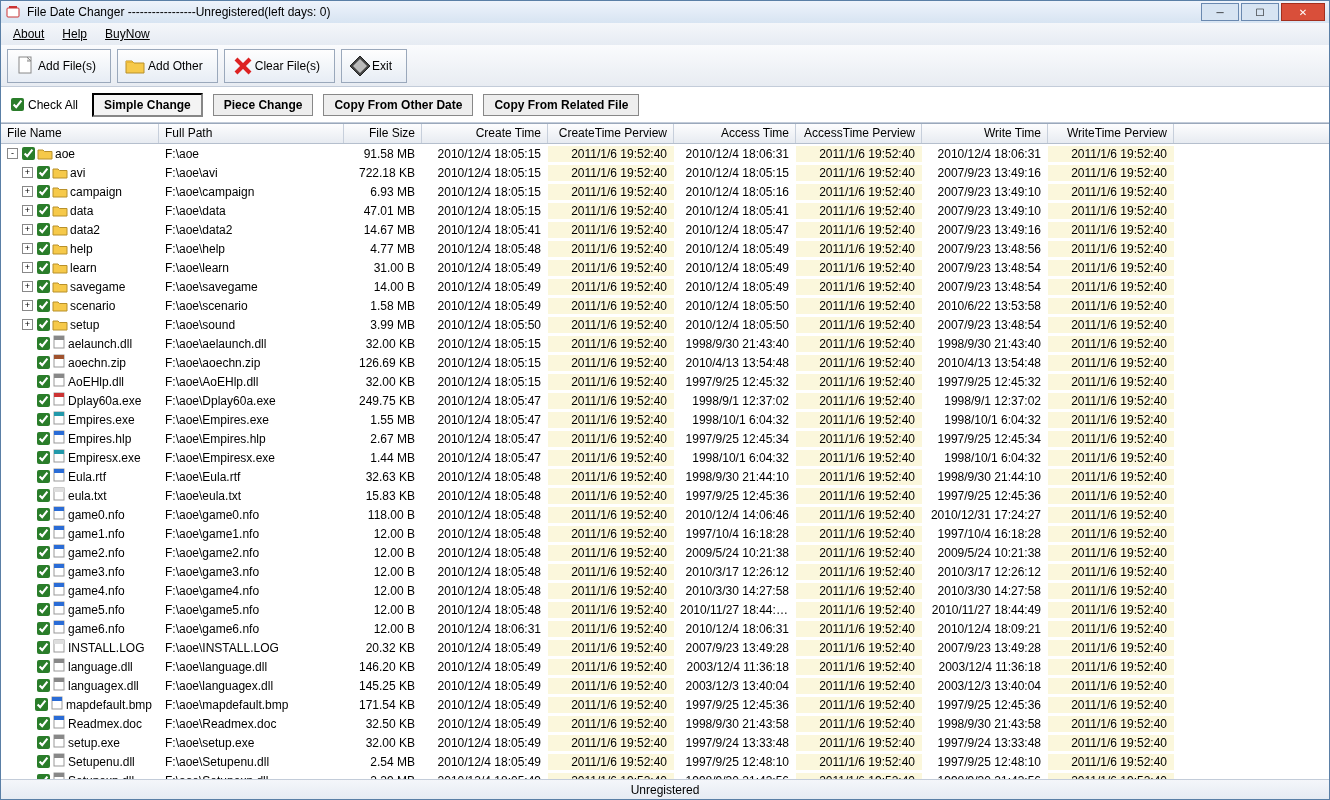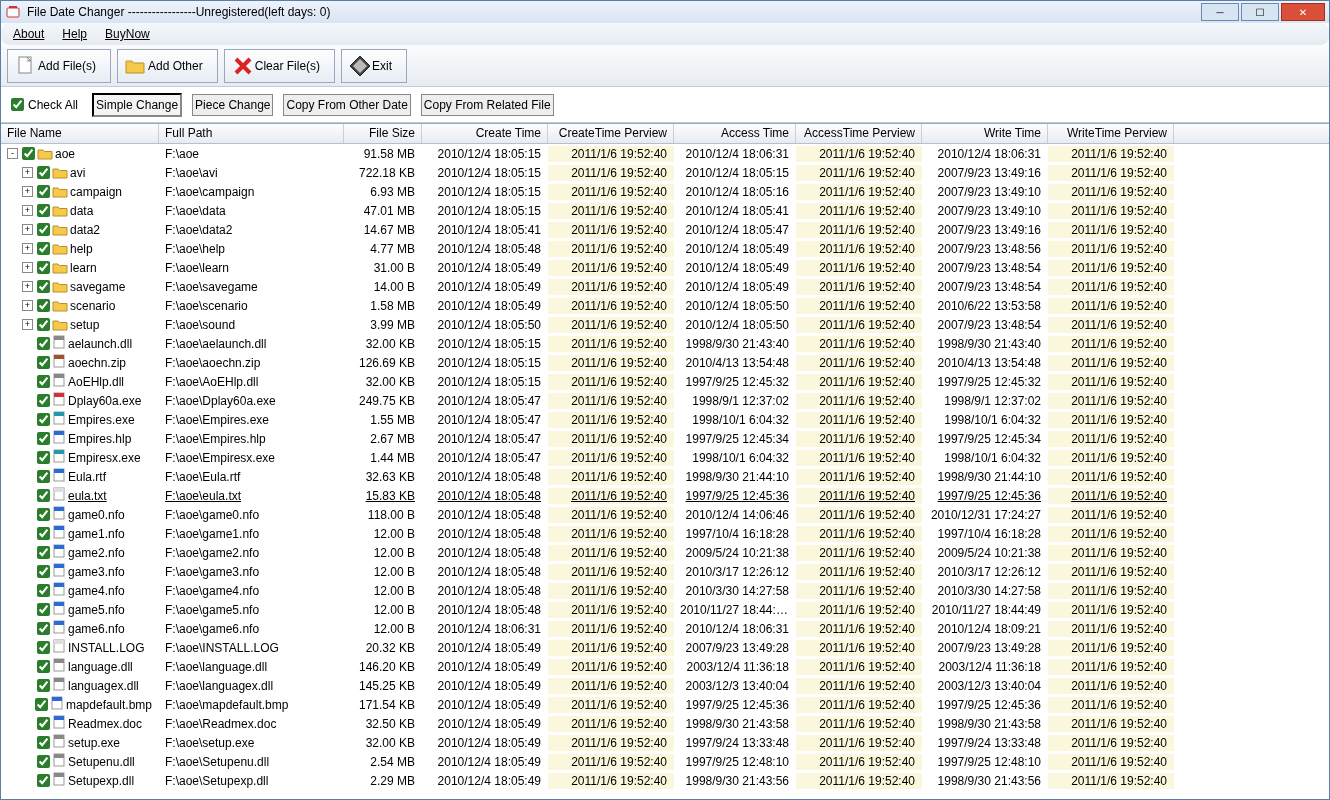--- a/index.html
+++ b/index.html
@@ -7,47 +7,47 @@
 
 .window { width: 1330px; height: 800px; background: #fff; display: flex; flex-direction: column; border: 1px solid #5a7fa6; }
 
 .titlebar { height: 22px; background: linear-gradient(#eef3fb, #d7e4f2); display: flex; align-items: center; padding: 0 4px; justify-content: center; }
 .titlebar .icon { width: 16px; height: 16px; margin-right: 6px; display:inline-flex; align-items:center; justify-content:center; }
 .titlebar .title { flex: 1; color: #000; }
 .win-controls { display: flex; gap: 2px; }
 .win-btn { width: 38px; height: 18px; display:flex; align-items:center; justify-content:center; font-size:10px; border:1px solid #6a89b0; background:#d7e4f2; }
 .win-close { background:#d94f3a; color:#fff; border-color:#a32f1e; width:44px;}
 
-.menubar { height: 22px; background: linear-gradient(#f4f6fa,#e6ebf3); display:flex; align-items:center; padding:0 4px; gap:2px;border-radius:8px;}
+.menubar { height: 22px; background: linear-gradient(#f4f6fa,#e6ebf3); display:flex; align-items:center; padding:0 4px; gap:2px;}
 .menu-item { padding: 2px 8px; text-decoration: underline; cursor:pointer; }
 
 .toolbar { height: 42px; background: linear-gradient(#fafbfd,#e8ecf2); display:flex; align-items:center; padding:4px 6px; gap:6px; border-bottom:1px solid #c3ccd9;}
 .tb-btn { height:34px; border:1px solid #9aa8bb; background:linear-gradient(#fefefe,#e7edf5); display:flex; align-items:center; padding:0 14px 0 6px; gap:0; cursor:pointer;}
 .tb-btn .ic { width:24px; height:24px; display:flex; align-items:center; justify-content:center; }
 
 .optionbar { height:36px; display:flex; align-items:center; padding:2px 6px; gap:10px; border-bottom:1px solid #c3ccd9;}
 .optionbar label { display:flex; align-items:center; gap:4px; padding:2px 4px;}
-.tab-btn { border:1px solid #888; background:#eee; padding:3px 2px; cursor:pointer;}
+.tab-btn { border:1px solid #888; background:#eee; padding:3px 10px; cursor:pointer;font-weight:bold;}
 .tab-btn.active { border:2px inset #333; background:#f4f4f4;}
 
 .grid { flex:1; display:flex; flex-direction:column; border-top:1px solid #9aa8bb; overflow:hidden; position:relative;}
 .grid-header { display:flex; background:linear-gradient(#fdfdfe,#e7ebf1); border-bottom:1px solid #b5bfcd; height:20px; font-size:11px; }
 .gh-cell { border-right:1px solid #c7cfdb; padding:2px 6px; overflow:hidden; text-overflow:ellipsis; white-space:nowrap;}
 .gh-cell.r { text-align:right;}
 
 .grid-body { flex:1; overflow-y:scroll; overflow-x:hidden; background:#fff; }
 .row { display:flex; height:19px; align-items:center; font-size:11px; white-space:nowrap;}
 .cell { padding:1px 6px; overflow:hidden; text-overflow:ellipsis; border-right:1px solid transparent;}
 .cell.r { text-align:right;}
 .cell.prev { background:#fbf7dc; }
 .name-cell { display:flex; align-items:center; gap:2px; }
 .tree-toggle { width:11px; height:11px; border:1px solid #888; display:inline-flex; align-items:center; justify-content:center; font-size:9px; line-height:1; margin-right:2px; background:#fff;}
 .tree-spacer { display:inline-block; width:13px;}
 .chk { width:13px; height:13px; accent-color:#2a7d2a;}
-.row.sel .cell { text-decoration: underline; }
+.row.sel .cell { }
 
 .ic-folder { width:16px; height:14px; }
 .ic-file { width:14px; height:14px; display:inline-flex; align-items:center; justify-content:center; font-size:11px;}
 
 .statusbar { height:20px; background:linear-gradient(#f4f6fa,#e6ebf3); display:flex; align-items:center; justify-content:center; border-top:1px solid #c3ccd9; font-size:11px;}
 
 
 .c0{width:158px} .c1{width:185px} .c2{width:78px} .c3{width:126px}
 .c4{width:126px} .c5{width:122px} .c6{width:126px} .c7{width:126px} .c8{width:126px}
 
@@ -827,14 +827,17 @@
           <div class="cell c3 r">2010/12/4 18:05:49</div>
           <div class="cell c4 r prev">2011/1/6 19:52:40</div>
           <div class="cell c5 r">1998/9/30 21:43:56</div>
           <div class="cell c6 r prev">2011/1/6 19:52:40</div>
           <div class="cell c7 r">1998/9/30 21:43:56</div>
           <div class="cell c8 r prev">2011/1/6 19:52:40</div>
         </div>
       </div>
   </div>
 
+  <div class="statusbar">
+    <span>Unregistered</span>
+  </div>
 
 </div>
 
 </body></html>

